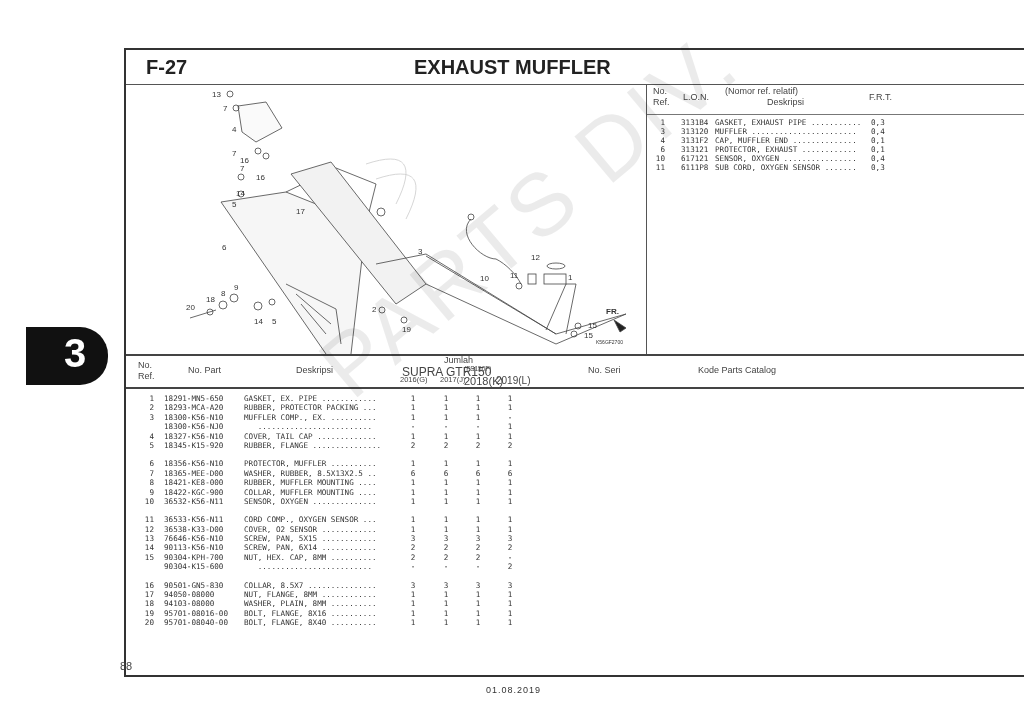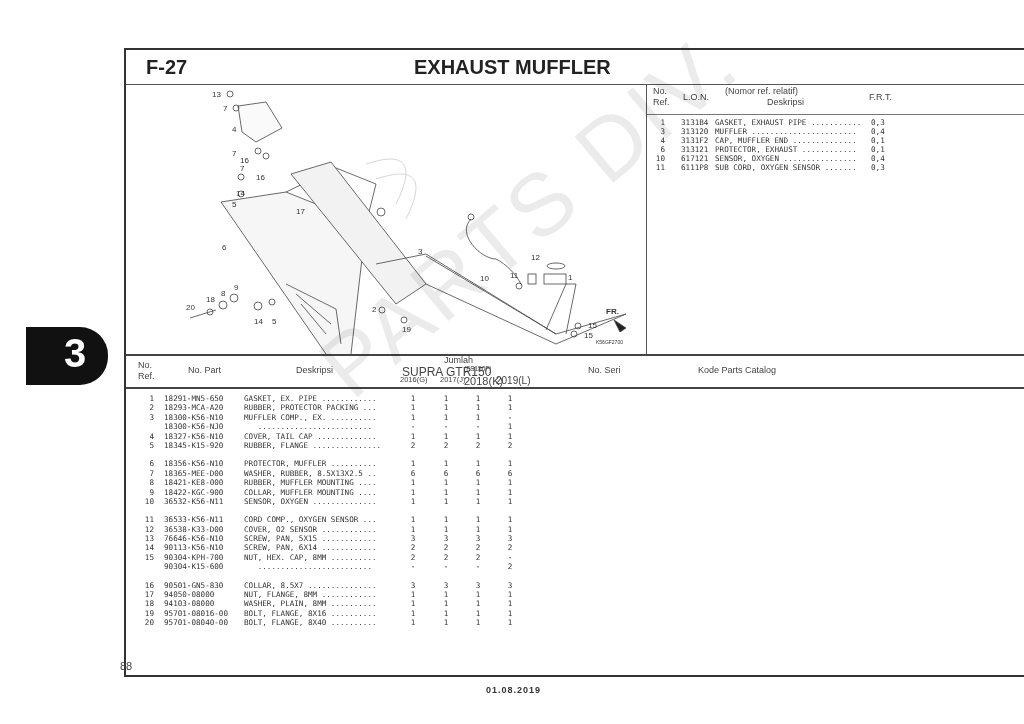--- a/index.html
+++ b/index.html
@@ -22,21 +22,21 @@
   .row.gap { margin-top:9px; }
   .row span { position:absolute; white-space:pre; }
   .c-ref { left:8px; width:20px; text-align:right; }
   .c-part { left:38px; }
   .c-desc { left:118px; }
   .c-q { width:12px; text-align:center; }
   .q0 { left:281px; } .q1 { left:314px; } .q2 { left:346px; } .q3 { left:378px; }
   .section-tab { position:absolute; left:26px; top:327px; width:82px; height:58px; background:#111; border-radius:0 28px 28px 0; }
   .section-tab span { position:absolute; left:38px; top:4px; color:#fff; font-size:40px; font-weight:bold; }
   .page-no { position:absolute; left:92px; top:660px; font-size:11px; color:#444;margin-left:28px; }
-  .date { position:absolute; left:486px; top:685px; font-size:9px; font-weight:bold; color:#333; letter-spacing:1px; }
+  .date { position:absolute; left:486px; top:685px; font-size:9px; font-weight:normal; color:#333; letter-spacing:1px; }
   .watermark { position:absolute; left:300px; top:340px; font-size:88px; color:rgba(0,0,0,0.08); transform:rotate(-40deg); transform-origin:left top; white-space:nowrap; letter-spacing:4px; pointer-events:none; }
 </style>
 </head>
 <body>
 
 <div class="section-tab">
   <span>3</span>
 </div>
 
 <div class="frame">

